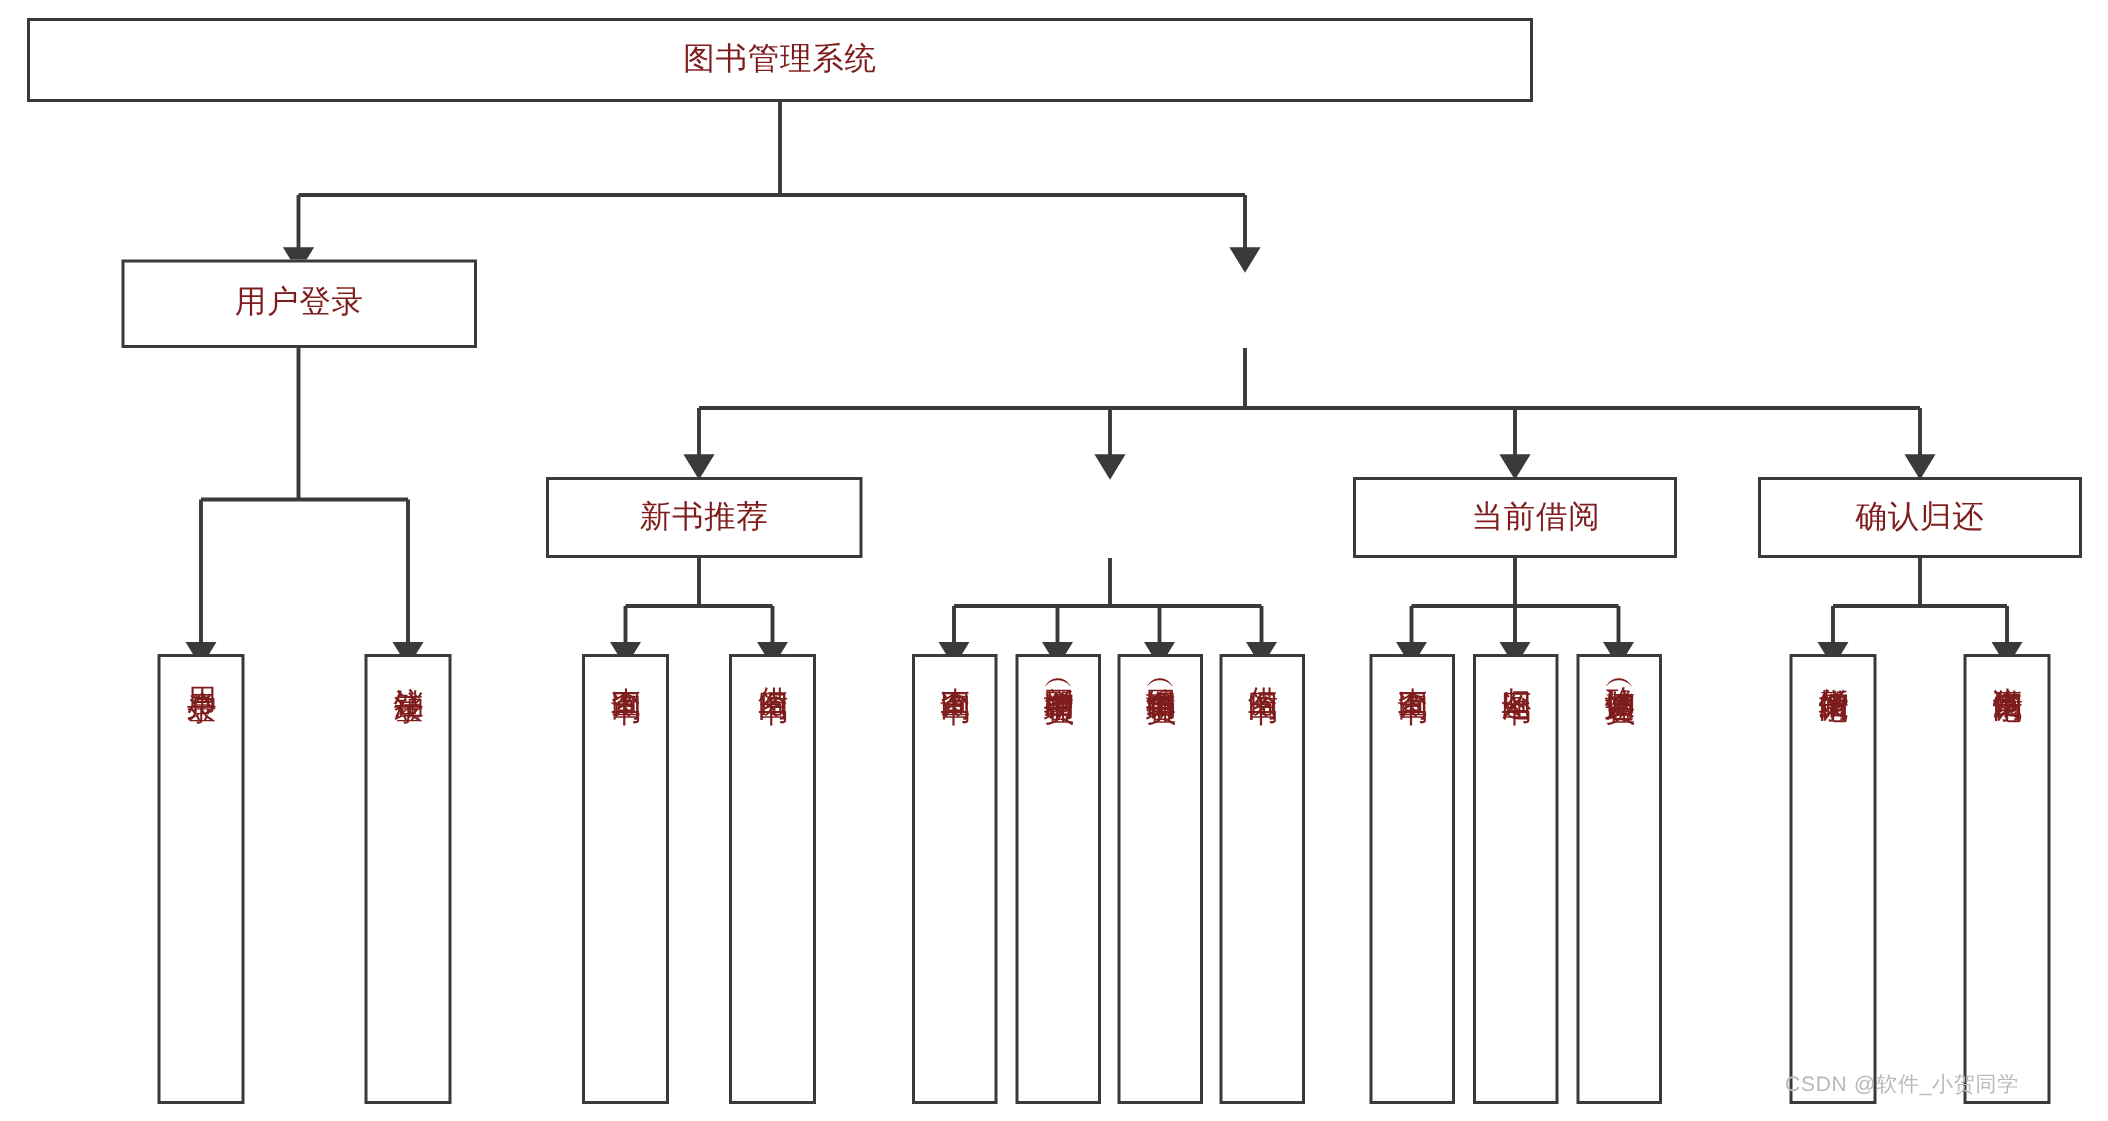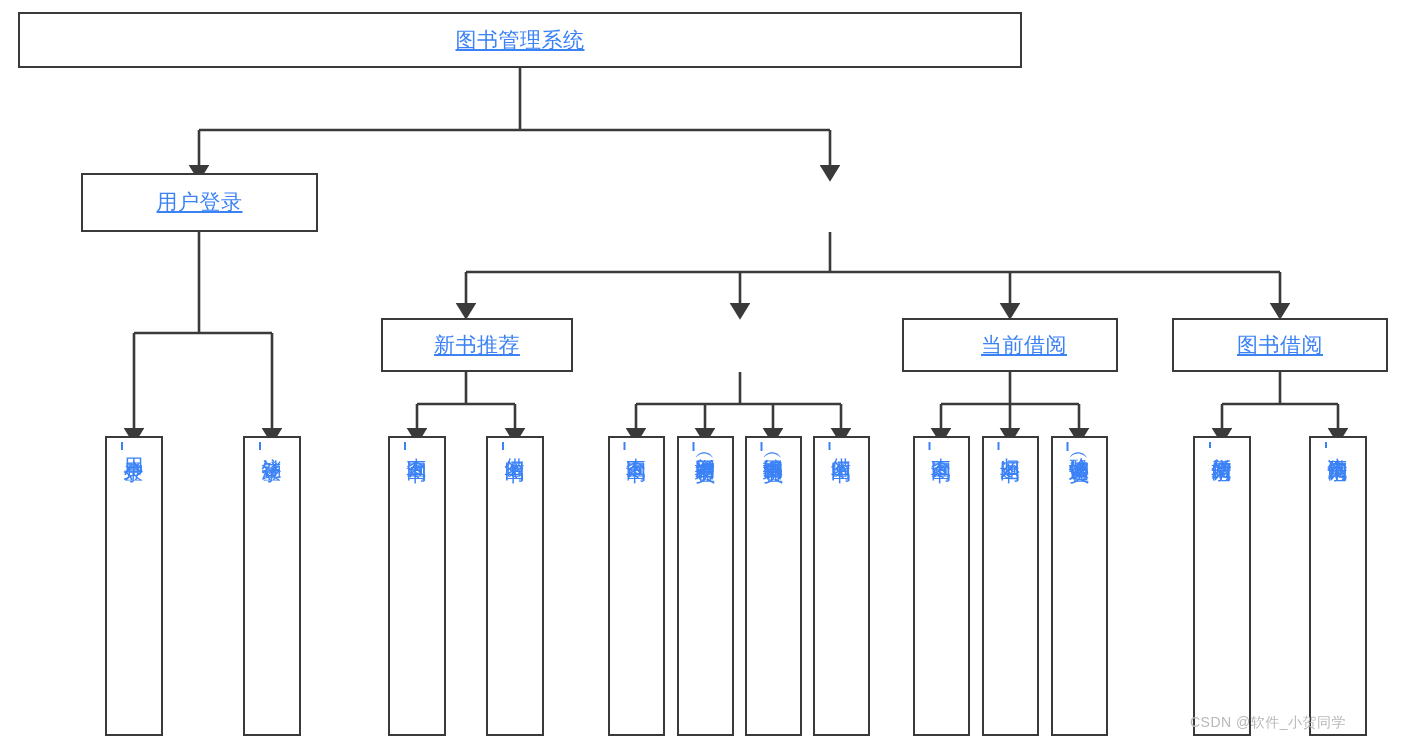--- a/index.html
+++ b/index.html
@@ -35,22 +35,21 @@
     align-items: center;
     justify-content: center;
     color: #222222;
     z-index: 2;
   }
   .node .label {
     display: block;
     text-align: center;
     line-height: 1.08;
     letter-spacing: 0.5px;
-    color: #3b82f6;
-    text-decoration: underline;
+    color: #7f1d1d;
   }
   
   .node.h .label {
     writing-mode: horizontal-tb;
     font-size: 21px;
   }
   .node.root .label {
     font-size: 21px;
   }
   
@@ -135,31 +134,31 @@
 
   <div class="node h root" style="left:18px; top:12px; width:1004px; height:56px;">
     <span class="label">图书管理系统</span>
   </div>
 
   <div class="node h" style="left:81px; top:173px; width:237px; height:59px;">
     <span class="label">用户登录</span>
   </div>
 
 
-  <div class="node h" style="left:381px; top:318px; width:192px; height:54px;">
+  <div class="node h" style="left:364px; top:318px; width:211px; height:54px;">
     <span class="label">新书推荐</span>
   </div>
 
 
   <div class="node h" style="left:902px; top:318px; width:216px; height:54px;padding-left:28px;">
     <span class="label">当前借阅</span>
   </div>
 
   <div class="node h" style="left:1172px; top:318px; width:216px; height:54px;">
-    <span class="label">图书借阅</span>
+    <span class="label">确认归还</span>
   </div>
 
   <div class="node v" style="left:105px; top:436px; width:58px; height:300px;">
     <span class="label">用户登录</span>
   </div>
 
   <div class="node v" style="left:243px; top:436px; width:58px; height:300px;">
     <span class="label">注销登录</span>
   </div>
 

